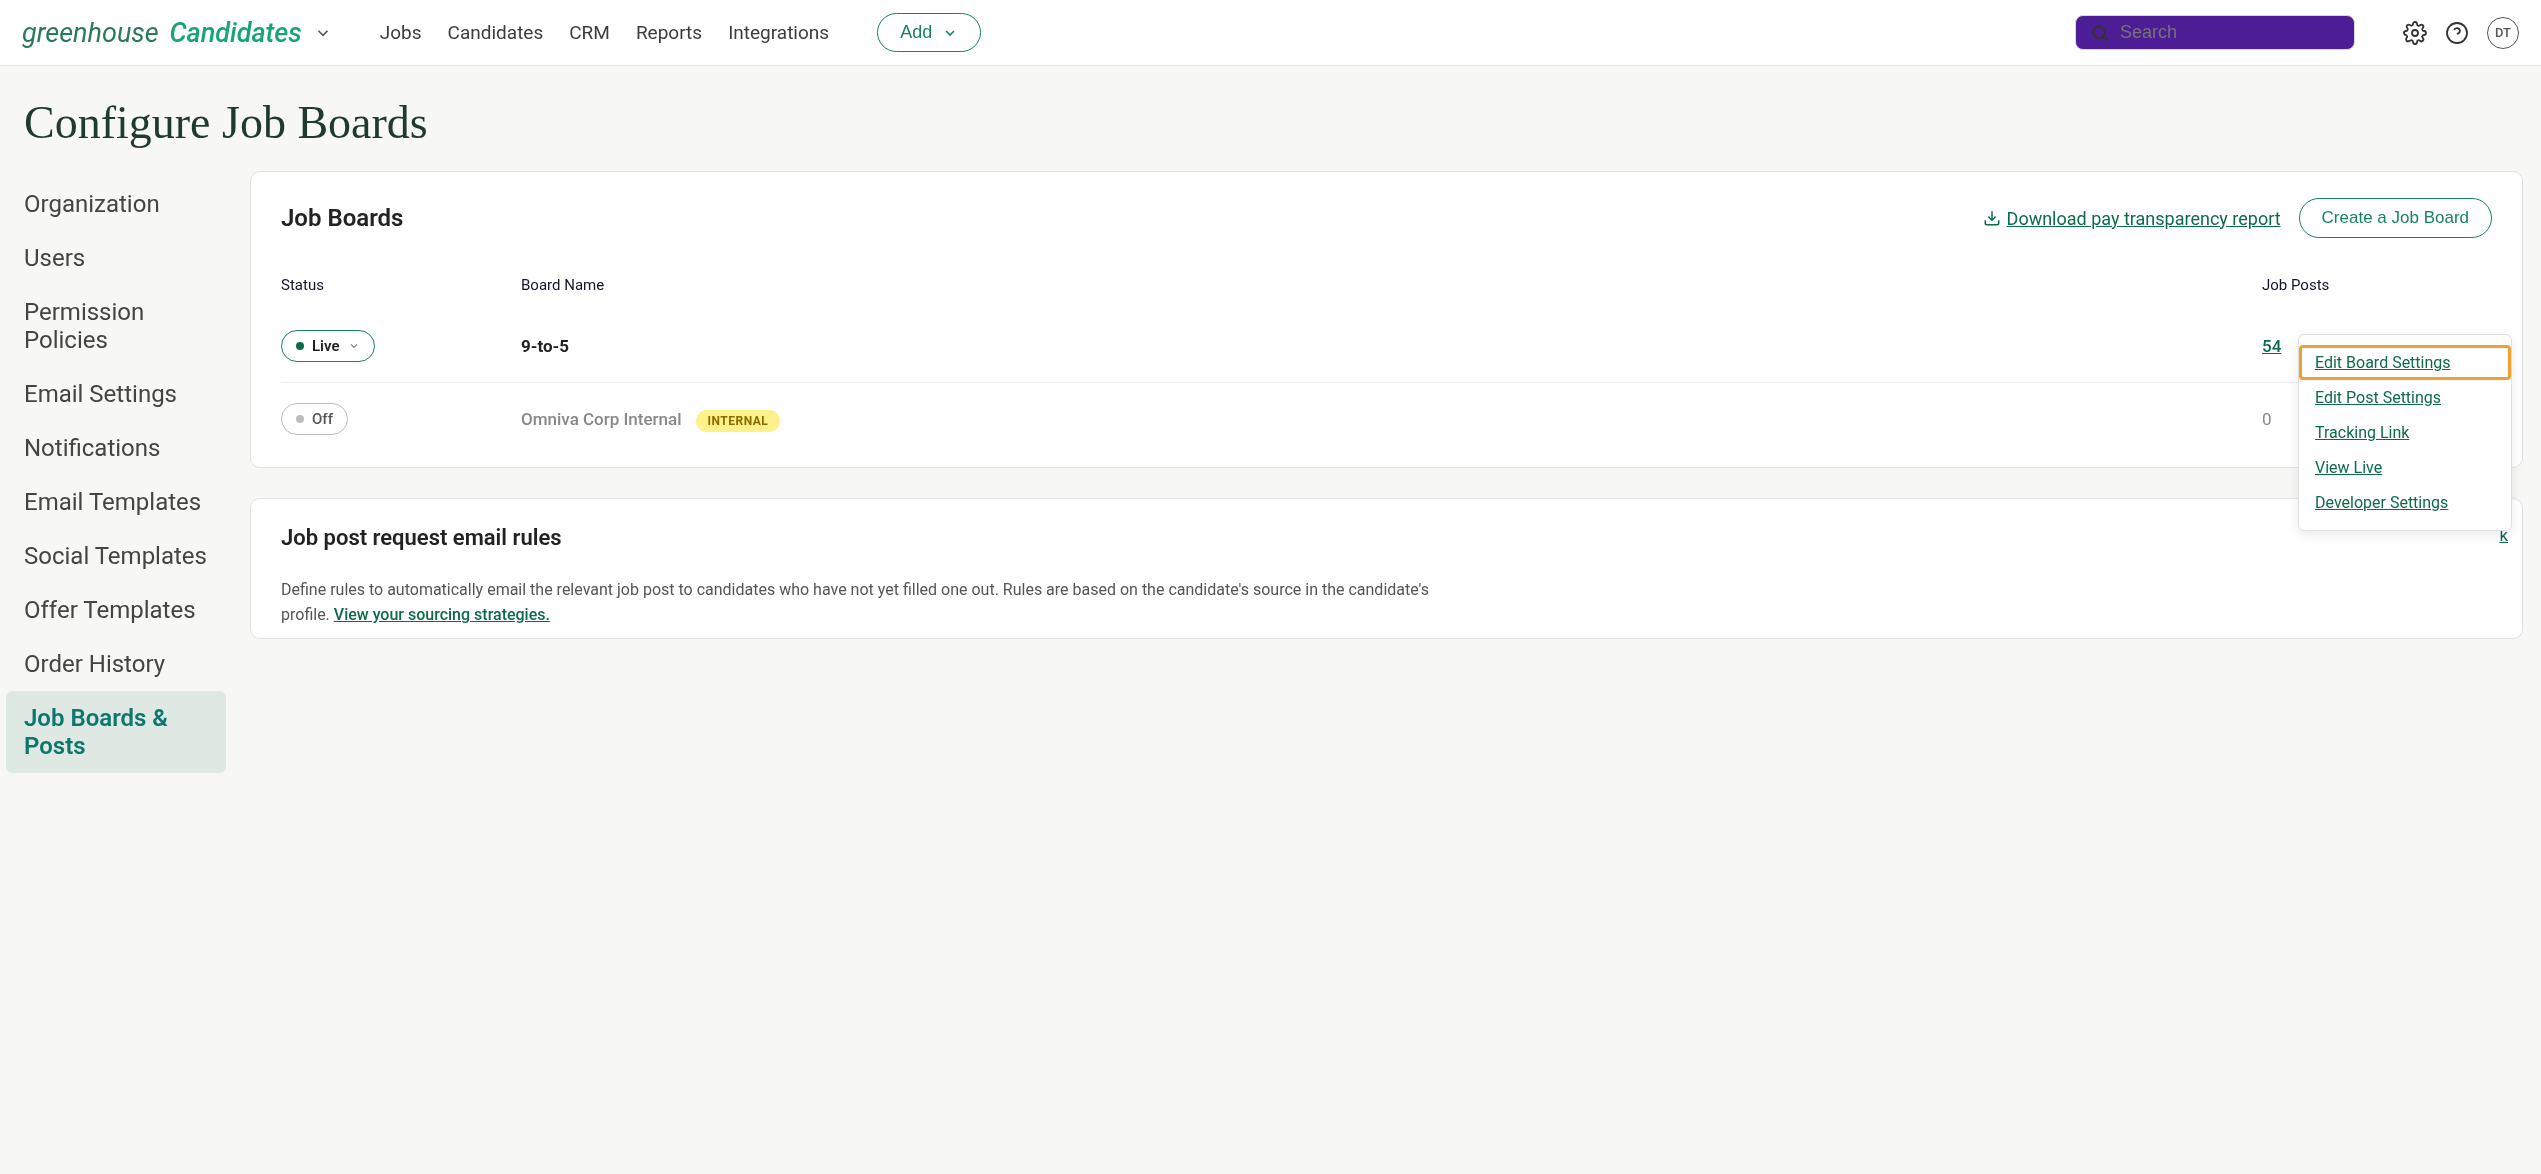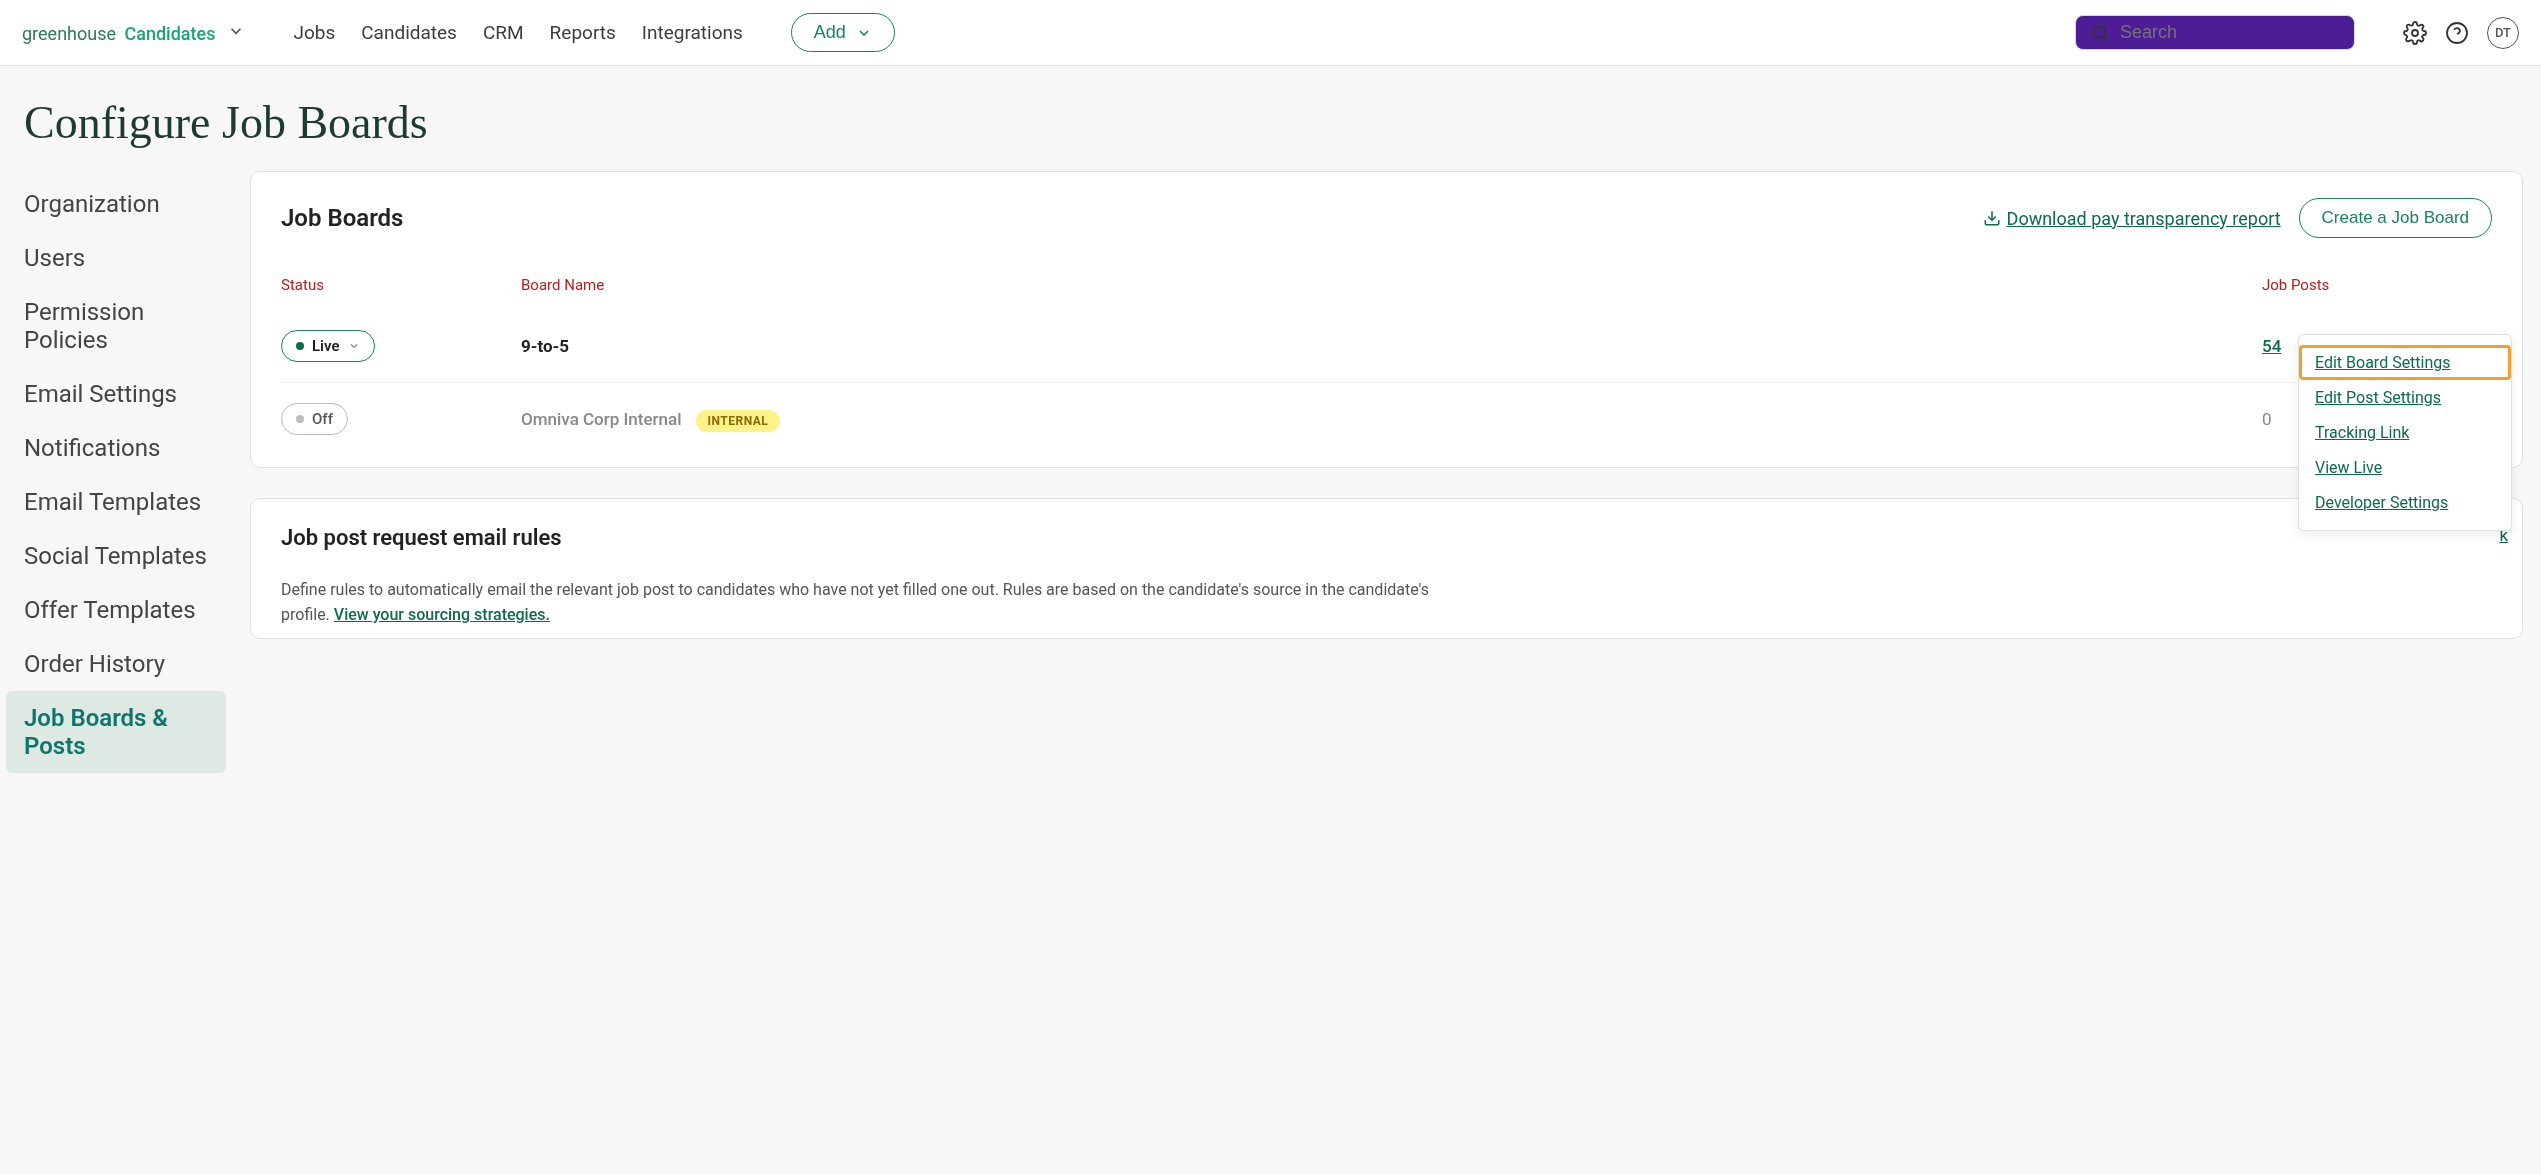--- a/index.html
+++ b/index.html
@@ -15,24 +15,25 @@
     border-bottom: 1px solid #e5e5e5;
     height: 66px;
     display: flex;
     align-items: center;
     padding: 0 22px;
     gap: 28px;
   }
   .logo {
     display: flex;
     align-items: baseline;
-    font-size: 18px;
+    font-size: 27px;
     font-weight: 400;
     color: #405a52;
     gap: 2px;
+    font-style: italic;
   }
   .logo-g { color: #2a7a5a; font-weight: 400; }
   .logo-green { color: #17a673; font-weight: 500; }
   .logo-chevron { margin-left: 10px; color: #555; display:inline-flex; align-items:center;}
   .nav-links { display: flex; gap: 26px; margin-left: 20px;}
   .nav-link { color: #3d3d3d; font-size: 19px; text-decoration: none; }
   .add-btn {
     border: 1.5px solid #15845f;
     color: #15845f;
     background: #fff;
@@ -118,21 +119,21 @@
   .pill-btn {
     border: 1.5px solid #15845f;
     color: #15845f;
     border-radius: 999px;
     padding: 9px 22px;
     font-size: 17px;
     background:#fff;
   }
 
   .table { width: 100%; }
-  .thead { display:grid; grid-template-columns: 240px 1fr 150px 80px; color:#b91c1c; font-size:15px; padding: 8px 0 16px;}
+  .thead { display:grid; grid-template-columns: 240px 1fr 150px 80px; color:#0f172a; font-size:15px; padding: 8px 0 16px;}
   .trow { display:grid; grid-template-columns: 240px 1fr 150px 80px; align-items:center; padding: 20px 0; border-bottom: 1px solid #eee;}
   .trow:last-of-type { border-bottom: none; padding-bottom: 6px;}
   .status-pill {
     border: 1.5px solid #15845f;
     border-radius: 999px;
     padding: 6px 14px;
     font-size: 15px;
     font-weight:600;
     color:#222;
     display:inline-flex; align-items:center; gap:8px;

